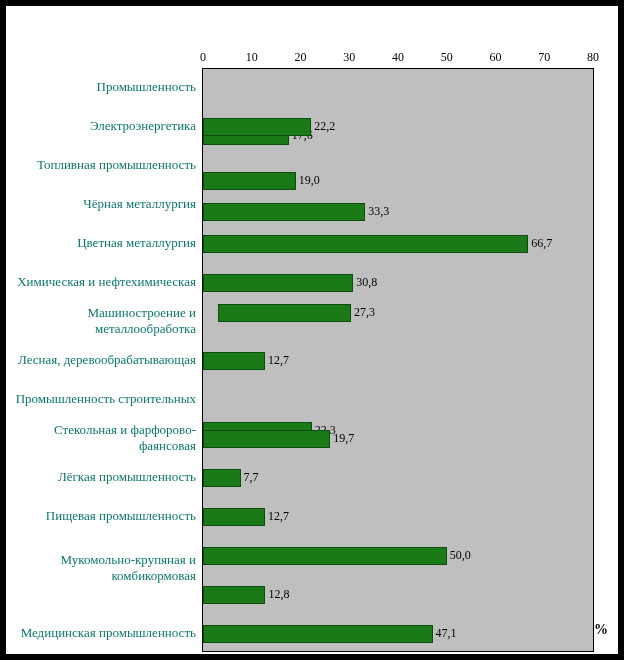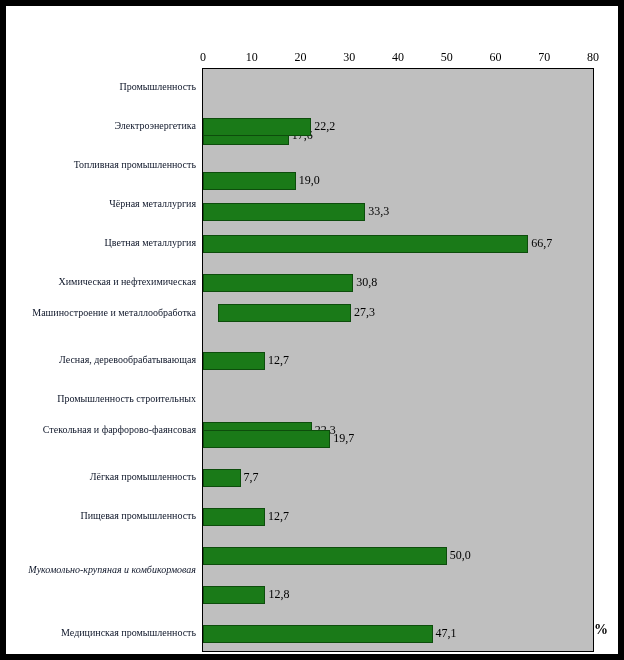--- a/index.html
+++ b/index.html
@@ -53,22 +53,22 @@
     left: 6px;
     top: 62px;
     width: 190px;
     height: 584px;
   }
   .cat-label {
     position: absolute;
     right: 6px;
     width: 182px;
     text-align: right;
-    font-size: 10px;
-    color: #0f172a;
+    font-size: 13px;
+    color: #0f766e;
     line-height: 16px;
     font-family: "Liberation Serif", serif;
   }
 
   
   .bar-row {
     position: absolute;
     left: 0;
     height: 18px;
   }
@@ -124,21 +124,21 @@
       <div class="cat-label" style="top: 89.3333px;">Топливная промышленность</div>
       <div class="cat-label" style="top: 128.267px;">Чёрная металлургия</div>
       <div class="cat-label" style="top: 167.2px;">Цветная металлургия</div>
       <div class="cat-label" style="top: 206.133px;">Химическая и нефтехимическая</div>
       <div class="cat-label" style="top: 237.067px;">Машиностроение и металлообработка</div>
       <div class="cat-label" style="top: 284px;">Лесная, деревообрабатывающая</div>
       <div class="cat-label" style="top: 322.933px;">Промышленность строительных</div>
       <div class="cat-label" style="top: 353.867px;">Стекольная и фарфорово-фаянсовая</div>
       <div class="cat-label" style="top: 400.8px;">Лёгкая промышленность</div>
       <div class="cat-label" style="top: 439.733px;">Пищевая промышленность</div>
-      <div class="cat-label" style="top: 494px; font-style: italic;">Мукомольно-крупяная и комбикормовая</div>
+      <div class="cat-label" style="top: 484px;">Мукомольно-крупяная и комбикормовая</div>
       <div class="cat-label" style="top: 556.533px;">Медицинская промышленность</div>
     </div>
 
   <div id="plot-area">
       <div class="bar-row" style="top: 10.4667px; width: 392px; margin-top: 48px;">
         <div class="bar" style="width: 85.8px;"></div>
         <div class="bar-value" style="left: 88.8px;">17,6</div>
       </div>
       <div class="bar-row" style="top: 49.4px; width: 392px;">
         <div class="bar" style="width: 108.225px;"></div>

